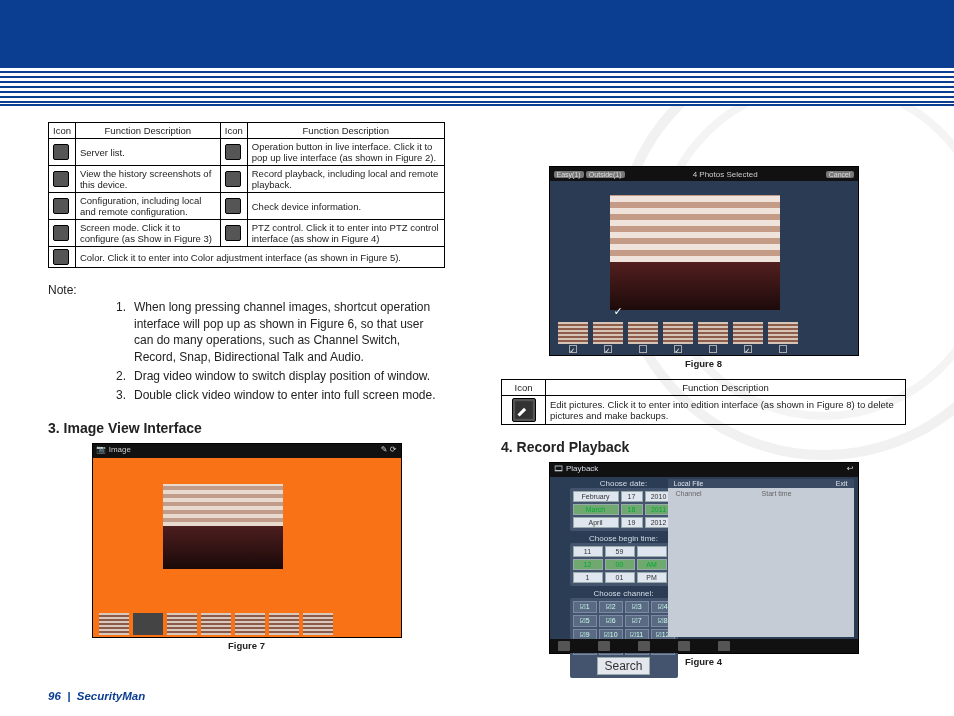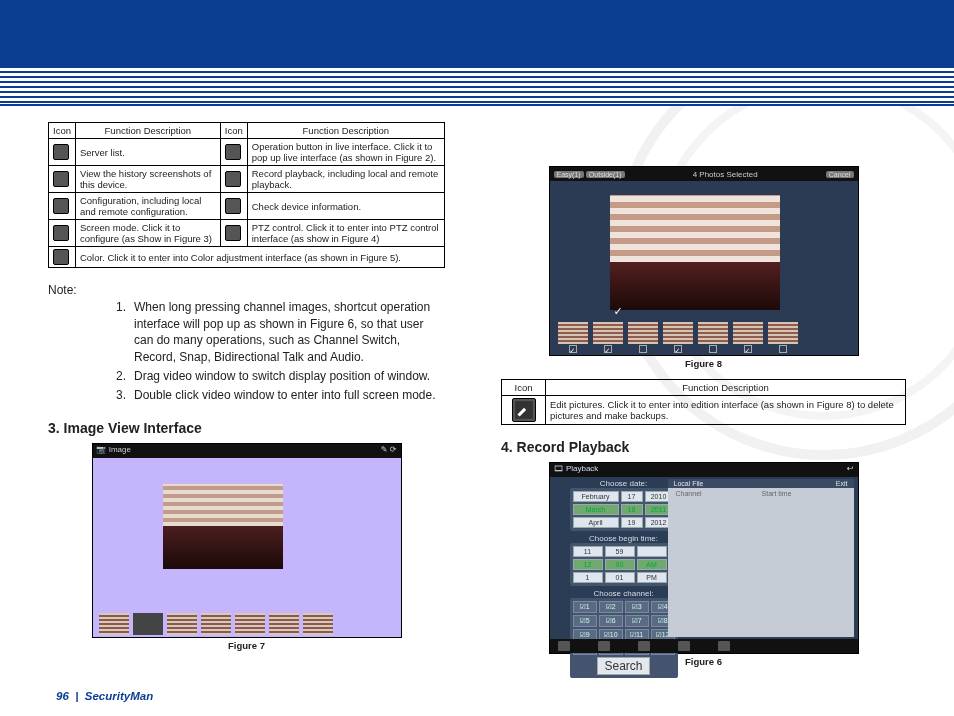--- a/index.html
+++ b/index.html
@@ -102,21 +102,21 @@
   .fig-wrap { text-align: center; }
   .fig-frame {
     display: inline-block;
     border: 1px solid #000;
     background: #2b3c55;
     padding: 0;
   }
   .fig-caption { font-size: 9.5px; font-weight: bold; margin-top: 2px; }
 
   
-  .fig7 { width: 310px; height: 195px; position: relative; background:#c4b5fd; }
+  .fig7 { width: 310px; height: 195px; position: relative; background:#f97316; }
   .fig7-top { height:14px; background:#111; color:#ccc; font-size:8px; padding:1px 4px; display:flex; justify-content:space-between;}
   .fig7-main { position:absolute; left:70px; top:40px; width:120px; height:85px; background:#4a2f2f; }
   .fig7-main .blinds { height:50%; background:repeating-linear-gradient(0deg,#e9dad0 0 4px,#c29c8a 4px 8px);}
   .fig7-main .lower{height:50%;background:linear-gradient(#4d1e1e,#1a0909);}
   .fig7-thumbs { position:absolute; bottom:2px; left:6px; display:flex; gap:4px;}
   .fig7-thumbs .t{width:30px;height:22px;background:#444;}
   .fig7-thumbs .t.on{background:repeating-linear-gradient(0deg,#d9c9bd 0 2px,#8b5a4a 2px 4px);}
 
   
   .fig8 { width: 310px; height: 190px; background:#2a3b53; position:relative;}
@@ -146,21 +146,21 @@
   .fig9-btn{background:#e4e8ee;color:#333;border:1px solid #9aa;padding:1px 6px;font-size:12px;display:inline-block;margin-top:2px;}
   .fig9-bottom{position:absolute;left:0;right:0;bottom:0;height:14px;background:#111;display:flex;gap:28px;padding:0 8px;align-items:center;}
   .fig9-bot-ic{width:12px;height:10px;background:#555;border-radius:1px;}
 
   .chk-row{display:grid;grid-template-columns:repeat(4,1fr);gap:2px;}
   .chk{background:#5a6a83;text-align:center;font-size:7px;padding:1px;color:#cfe;border:1px solid #7a8aa3;}
 
   .footer {
     position: absolute;
     bottom: 14px;
-    left: 56px;
+    left: 48px;
     font-size: 11.5px;
     font-weight: bold;
     color: #0b3e91;
     font-style: italic;
     margin-top: 28px;
   }
 </style>
 </head>
 <body>
 
@@ -382,21 +382,21 @@
           </div>
         </div>
         <div class="fig9-bottom">
           <div class="fig9-bot-ic"></div>
           <div class="fig9-bot-ic"></div>
           <div class="fig9-bot-ic"></div>
           <div class="fig9-bot-ic"></div>
           <div class="fig9-bot-ic"></div>
         </div>
       </div>
-      <div class="fig-caption">Figure 6</div>
+      <div class="fig-caption">Figure 4</div>
     </div>
   </div>
 </div>
 
 <div class="footer">
   <span>96</span>&nbsp;&nbsp;|&nbsp;
   <span>SecurityMan</span>
 </div>
 
 </body></html>

